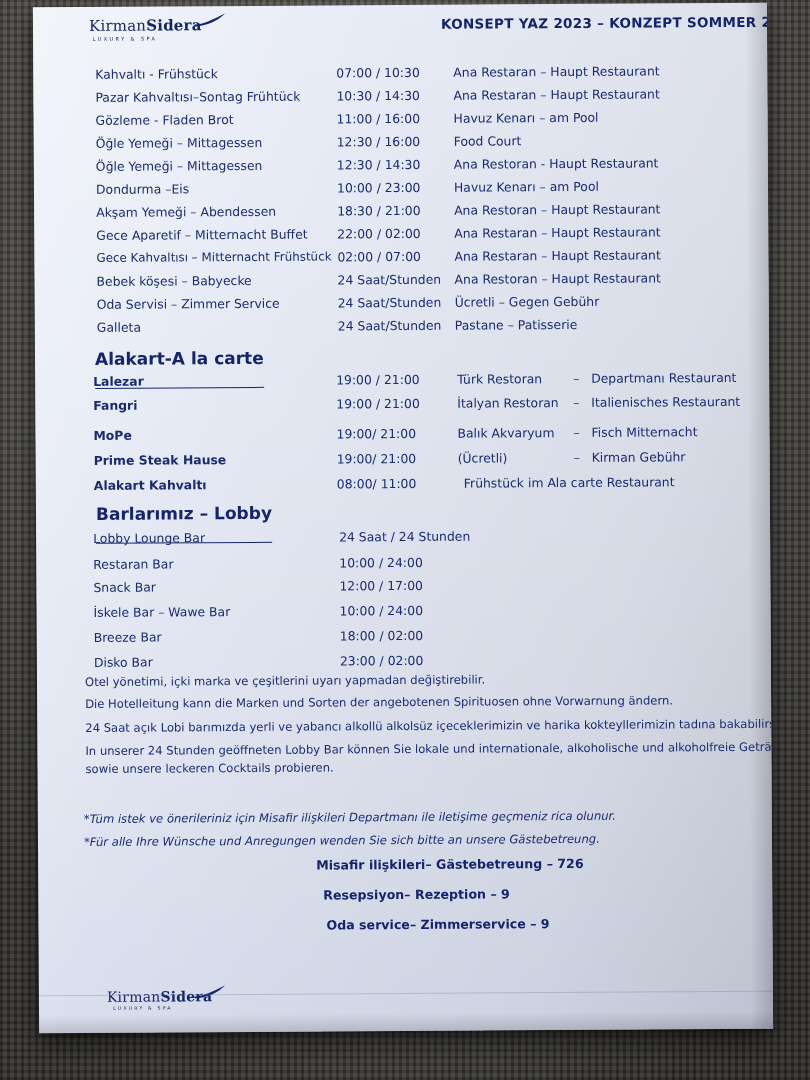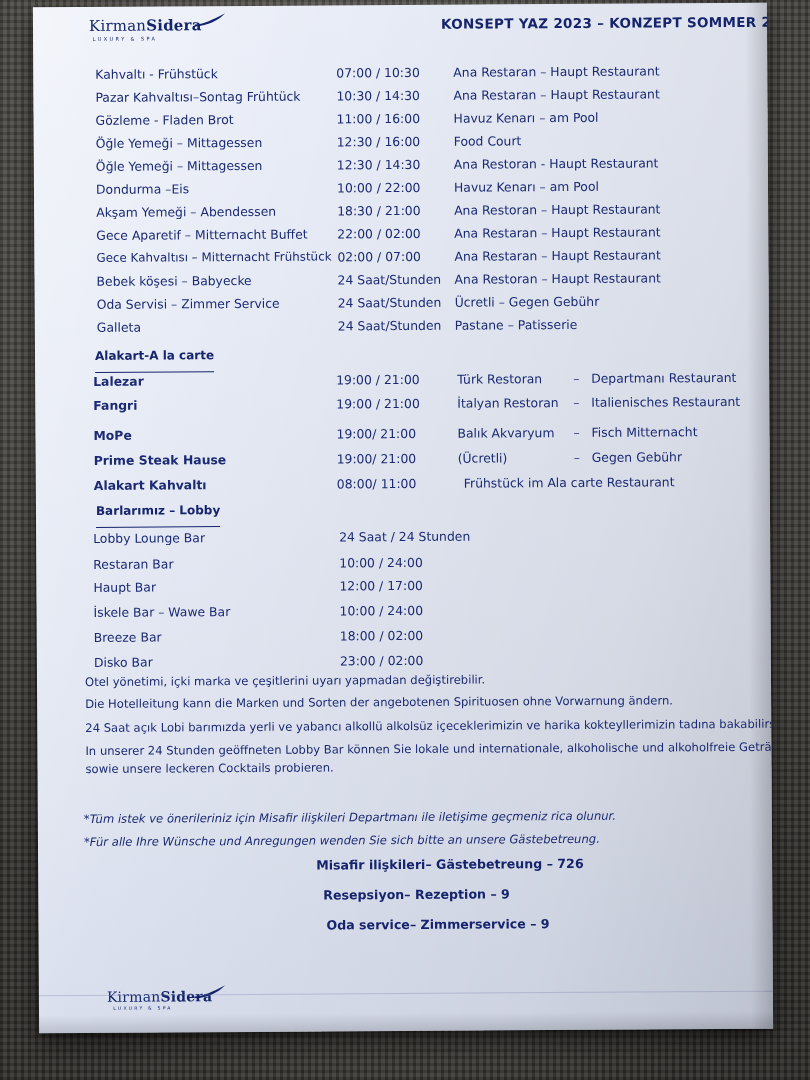--- a/index.html
+++ b/index.html
@@ -136,25 +136,25 @@
   }
   .c-venue2 {
     position: absolute;
     left: 556px;
     color: #1b2a72;
   }
 
   .section-head {
     position: absolute;
     left: 60px;
-    font-size: 12px;
+    font-size: 17px;
     font-weight: bold;
     color: #16246d;
     border-bottom: 1.4px solid #16246d;
-    padding-bottom: 9px;
+    padding-bottom: 19px;
     white-space: nowrap;
   }
 
   
   .bar-name { left: 57px; }
   .bar-time { left: 303px; text-align: right; }
 
   
   .ala-name { left: 58px; font-weight: bold; }
   .ala-time { left: 301px; }
@@ -254,21 +254,21 @@
         <span class="c-time">12:30 / 16:00</span>
         <span class="c-venue">Food Court</span>
       </div>
       <div class="row" style="top:152px">
         <span class="c-name">Öğle Yemeği – Mittagessen</span>
         <span class="c-time">12:30 / 14:30</span>
         <span class="c-venue">Ana Restoran - Haupt Restaurant</span>
       </div>
       <div class="row" style="top:175px">
         <span class="c-name">Dondurma –Eis</span>
-        <span class="c-time">10:00 / 22:00</span>
+        <span class="c-time">10:00 / 23:00</span>
         <span class="c-venue">Havuz Kenarı – am Pool</span>
       </div>
       <div class="row" style="top:198px">
         <span class="c-name">Akşam Yemeği – Abendessen</span>
         <span class="c-time">18:30 / 21:00</span>
         <span class="c-venue">Ana Restoran – Haupt Restaurant</span>
       </div>
       <div class="row" style="top:221px">
         <span class="c-name">Gece Aparetif – Mitternacht Buffet</span>
         <span class="c-time">22:00 / 02:00</span>
@@ -318,42 +318,42 @@
         <span class="c-time ala-time">19:00/ 21:00</span>
         <span class="c-venue ala-venue">Balık Akvaryum</span>
         <span class="c-dash">–</span>
         <span class="c-venue2">Fisch Mitternacht</span>
       </div>
       <div class="row" style="top:446px">
         <span class="c-name ala-name">Prime Steak Hause</span>
         <span class="c-time ala-time">19:00/ 21:00</span>
         <span class="c-venue ala-venue">(Ücretli)</span>
         <span class="c-dash">–</span>
-        <span class="c-venue2">Gegen Gebühr</span>
+        <span class="c-venue2">Kirman Gebühr</span>
       </div>
       <div class="row" style="top:471px">
         <span class="c-name ala-name">Alakart Kahvaltı</span>
         <span class="c-time ala-time">08:00/ 11:00</span>
         <span class="c-venue" style="left:428px">Frühstück im Ala carte Restaurant</span>
       </div>
     </div>
 
     <div class="section-head" style="top:497px">Barlarımız – Lobby</div>
 
     <div class="rows">
       <div class="row" style="top:524px">
         <span class="c-name bar-name">Lobby Lounge Bar</span>
         <span class="c-time bar-time">24 Saat / 24 Stunden</span>
       </div>
       <div class="row" style="top:550px">
         <span class="c-name bar-name">Restaran Bar</span>
         <span class="c-time bar-time">10:00 / 24:00</span>
       </div>
       <div class="row" style="top:573px">
-        <span class="c-name bar-name">Haupt Bar</span>
+        <span class="c-name bar-name">Snack Bar</span>
         <span class="c-time bar-time">12:00 / 17:00</span>
       </div>
       <div class="row" style="top:598px">
         <span class="c-name bar-name">İskele Bar – Wawe Bar</span>
         <span class="c-time bar-time">10:00 / 24:00</span>
       </div>
       <div class="row" style="top:623px">
         <span class="c-name bar-name">Breeze Bar</span>
         <span class="c-time bar-time">18:00 / 02:00</span>
       </div>

